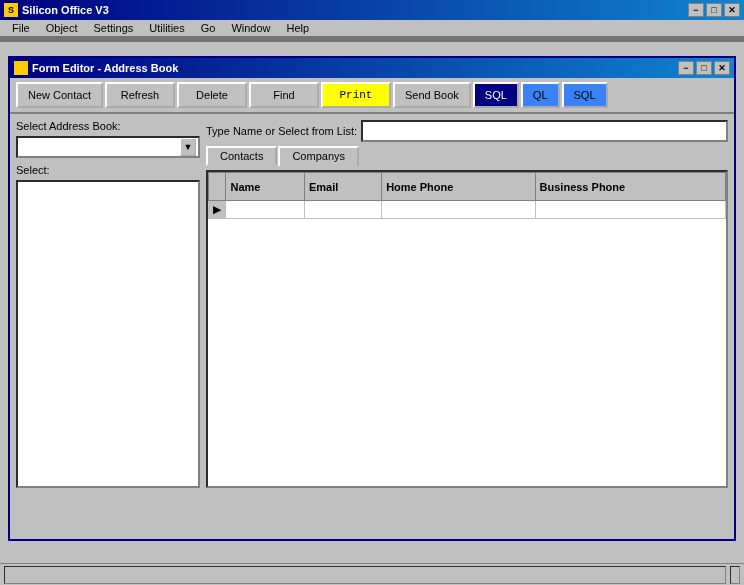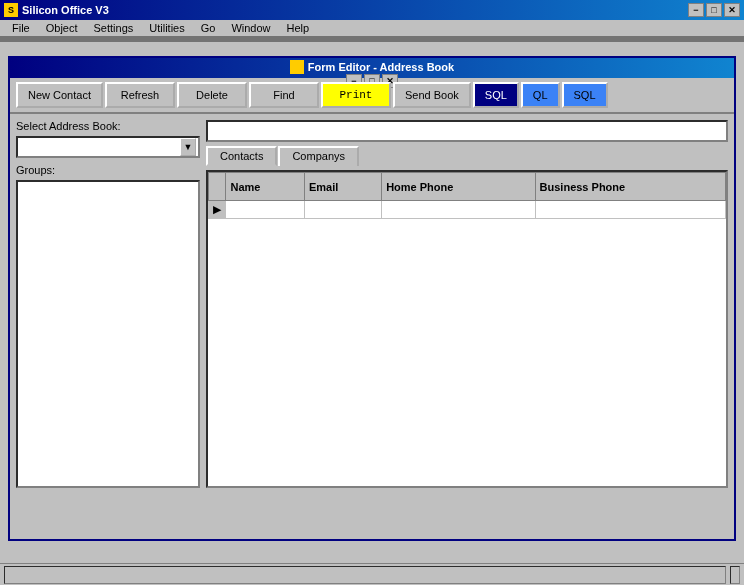--- a/index.html
+++ b/index.html
@@ -88,21 +88,20 @@
 
     
     .inner-title-bar {
       background: linear-gradient(to right, #000080, #1084d0);
       color: white;
       display: flex;
       align-items: center;
       justify-content: space-between;
       padding: 2px 4px;
       height: 20px;
-      flex-direction: column;
     }
     .inner-title-left {
       display: flex;
       align-items: center;
       gap: 4px;
       font-size: 11px;
       font-weight: bold;
     }
     .inner-title-icon {
       width: 14px;
@@ -357,27 +356,28 @@
   </div>
 
   <div class="content-area">
 
     <div class="left-panel">
       <span class="left-panel-label">Select Address Book:</span>
       <div class="select-dropdown">
         <span></span>
         <div class="dropdown-arrow">▼</div>
       </div>
-      <span class="groups-label">Groups:</span>
+      <span class="groups-label">Select:</span>
       <div class="groups-box"></div>
     </div>
 
     <div class="right-panel">
 
       <div class="search-row">
+        <span class="search-label">Type Name or Select from List:</span>
         <div class="search-input"></div>
       </div>
 
       <div class="tabs-container">
         <div class="tab active">Contacts</div>
         <div class="tab">Companys</div>
       </div>
 
       <div class="table-container">
         <table class="data-table">

